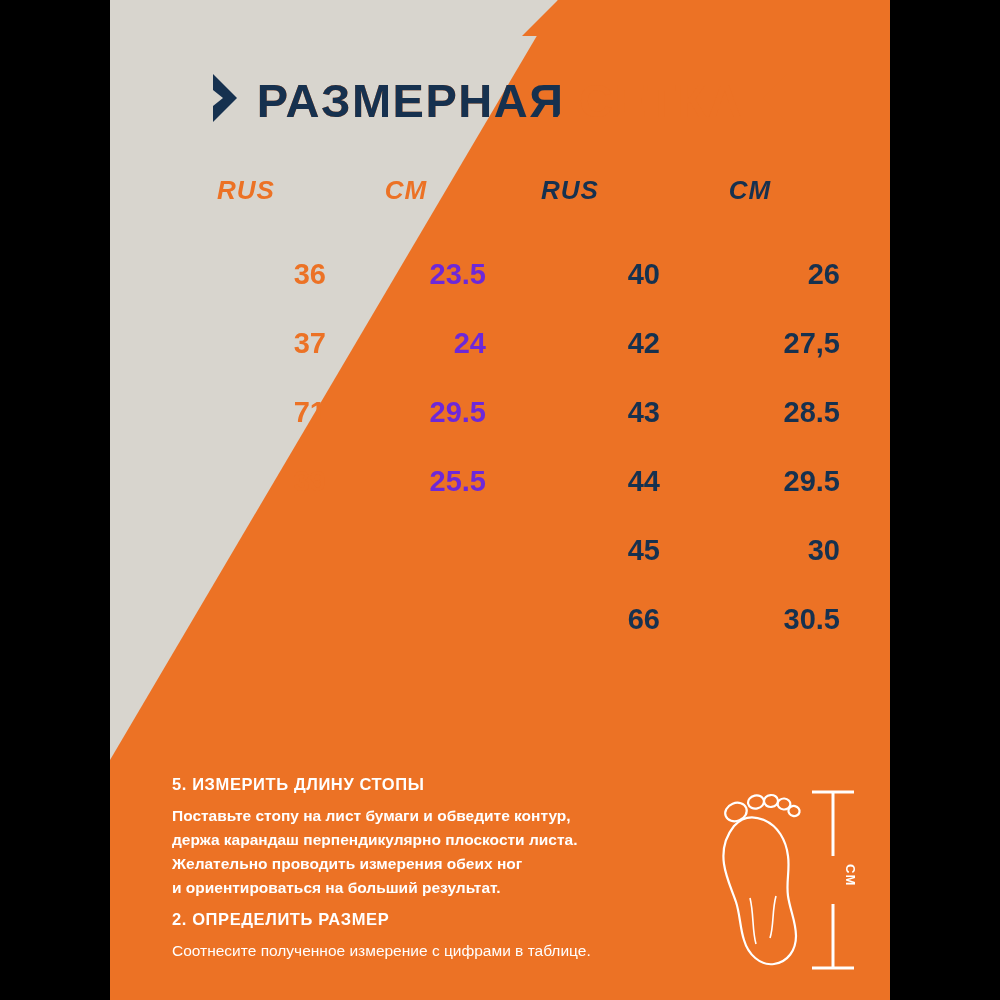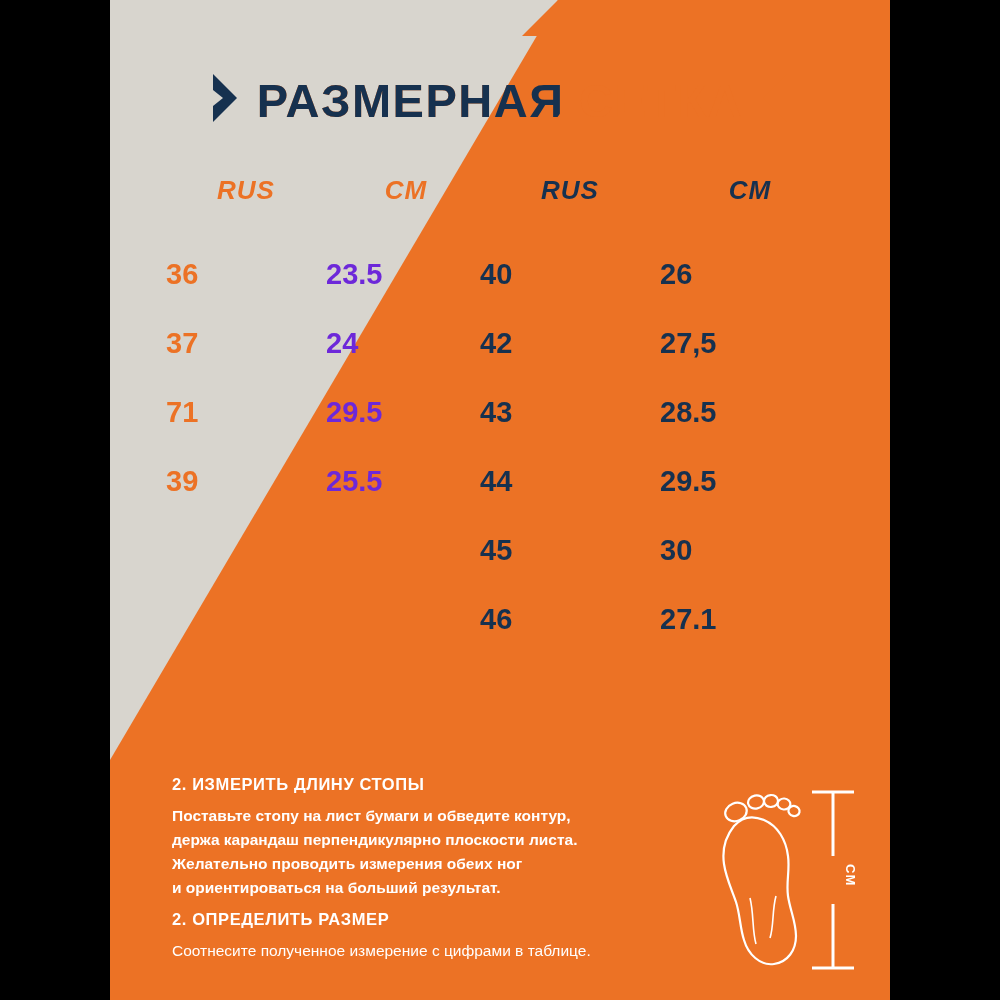--- a/index.html
+++ b/index.html
@@ -92,21 +92,21 @@
     font-size: 26px;
     font-weight: bold;
     letter-spacing: 1px;
     padding: 0 0 34px 0;
     text-align: center;
     font-style: italic;
   }
   .tbl td {
     font-size: 29px;
     font-weight: bold;
-    text-align: left;
+    text-align: right;
     height: 69px;
     vertical-align: middle;
     padding: 0;
   }
   .left-tbl { position: absolute; left: 56px; top: 0; }
   .left-tbl th { color: #ec7225; }
   .left-tbl td.rus { color: #ec7225; }
   .left-tbl td.cm { color: #6d28d9; }
   .left-tbl th.rus-h { width: 160px; }
   .left-tbl th.cm-h { width: 160px; }
@@ -237,31 +237,31 @@
         </tr>
         <tr>
           <td>44</td>
           <td>29.5</td>
         </tr>
         <tr>
           <td>45</td>
           <td>30</td>
         </tr>
         <tr>
-          <td>46</td>
-          <td>27.1</td>
+          <td>66</td>
+          <td>30.5</td>
         </tr>
       </tbody>
     </table>
 
   </div>
 
   <div class="instructions">
     <div>
-      <p class="ins-title">2.  ИЗМЕРИТЬ ДЛИНУ СТОПЫ</p>
+      <p class="ins-title">5.  ИЗМЕРИТЬ ДЛИНУ СТОПЫ</p>
       <p class="ins-body" style="white-space: pre-line; font-weight: bold;">Поставьте стопу на лист бумаги и обведите контур,
 держа карандаш перпендикулярно плоскости листа.
 Желательно проводить измерения обеих ног
 и ориентироваться на больший результат.</p>
     </div>
     <div class="ins-block-2">
       <p class="ins-title">2. ОПРЕДЕЛИТЬ РАЗМЕР</p>
       <p class="ins-body" style="white-space: pre-line;">Соотнесите полученное измерение с цифрами в таблице.</p>
     </div>
   </div>

